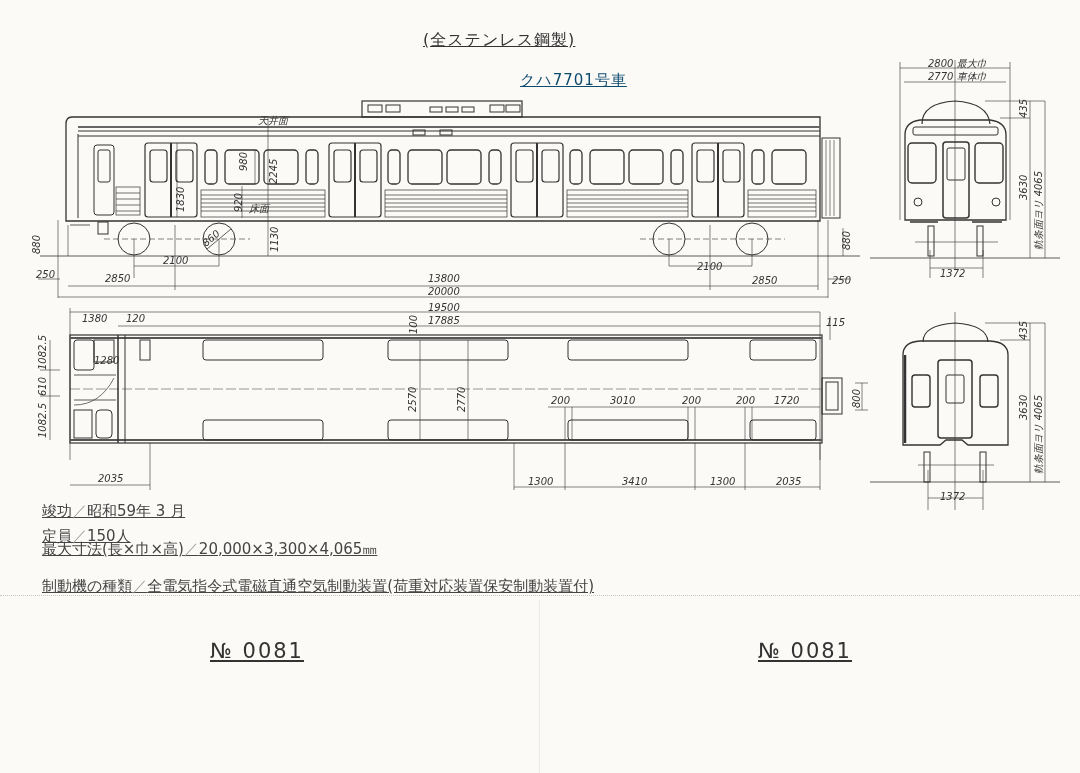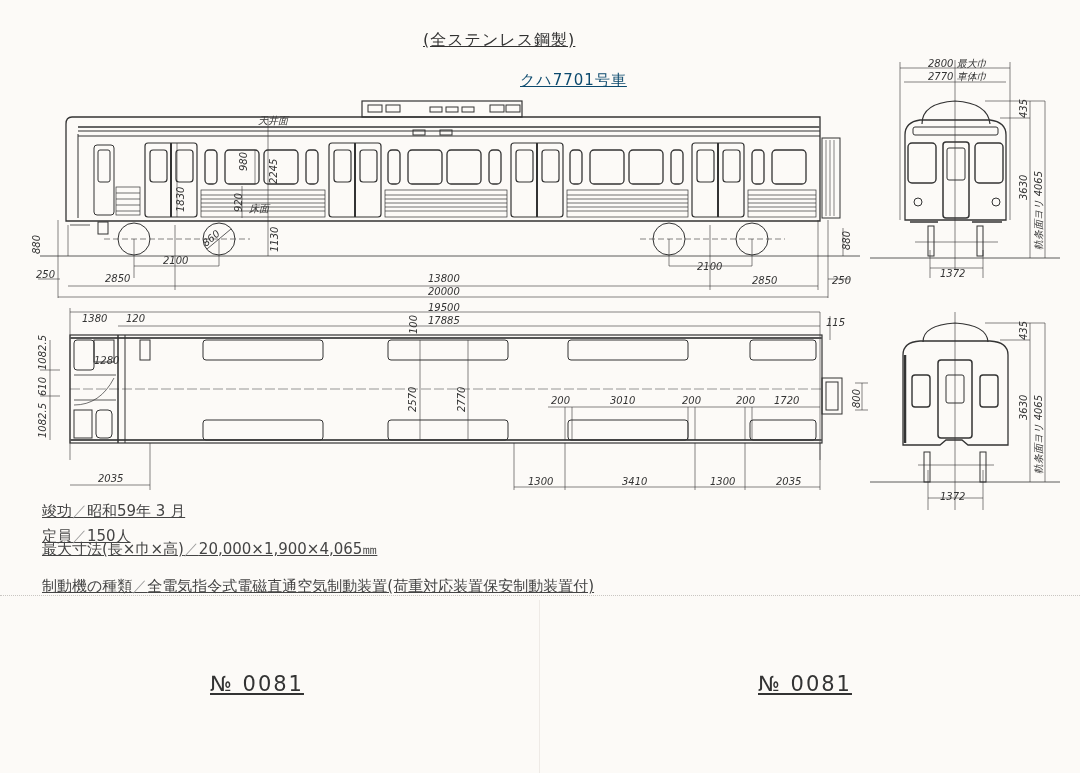--- a/index.html
+++ b/index.html
@@ -5,21 +5,21 @@
   html,body{margin:0;padding:0;}
   body{width:1080px;height:773px;background:#fcfaf7;position:relative;overflow:hidden;font-family:"DejaVu Sans",sans-serif;color:#2a2a2a;}
   .abs{position:absolute;text-decoration:underline;}
   .title1{left:423px;top:30px;font-size:16px;letter-spacing:1px;color:#333;}
   .title2{left:520px;top:50px;font-size:15px;letter-spacing:1px;color:#0c4a6e;margin-top:21px;}
   svg{position:absolute;left:0;top:0;}
   .dim{font-family:"DejaVu Sans",sans-serif;font-style:italic;font-size:10px;fill:#333;}
   .spec{left:42px;font-size:15px;color:#444;white-space:nowrap;}
   .perf{left:0;top:595px;width:1080px;border-top:1.5px dotted #c9c6c2;}
   .vdiv{left:539px;top:600px;width:0;height:173px;border-left:1px solid #eeeae6;}
-  .serial{top:672px;font-size:21px;letter-spacing:2px;color:#333;font-family:"DejaVu Sans",sans-serif;}
+  .serial{top:639px;font-size:21px;letter-spacing:2px;color:#333;font-family:"DejaVu Sans",sans-serif;}
 </style>
 </head>
 <body>
 
 <div class="abs title1">(全ステンレス鋼製)</div>
 <div class="abs title2">クハ7701号車</div>
 
 <svg width="1080" height="600" viewBox="0 0 1080 600" fill="none" stroke="#333" stroke-width="1">
 
   <g>
@@ -324,21 +324,21 @@
   </g>
 </svg>
 
 <div class="abs spec" style="top:502px">
   <span>竣功</span><span style="color:#999">／</span><span>昭和59年 3 月</span>
 </div>
 <div class="abs spec" style="top:527px">
   <span>定員</span><span style="color:#999">／</span><span>150人</span>
 </div>
 <div class="abs spec" style="top:540px">
-  <span>最大寸法(長×巾×高)</span><span style="color:#999">／</span><span>20,000×1,900×4,065㎜</span>
+  <span>最大寸法(長×巾×高)</span><span style="color:#999">／</span><span>20,000×3,300×4,065㎜</span>
 </div>
 <div class="abs spec" style="top:577px">
   <span>制動機の種類</span><span style="color:#999">／</span><span>全電気指令式電磁直通空気制動装置(荷重対応装置保安制動装置付)</span>
 </div>
 
 <div class="abs perf"></div>
 <div class="abs vdiv"></div>
 
 <div class="abs serial" style="left:210px">№ 0081</div>
 <div class="abs serial" style="left:758px">№ 0081</div>

